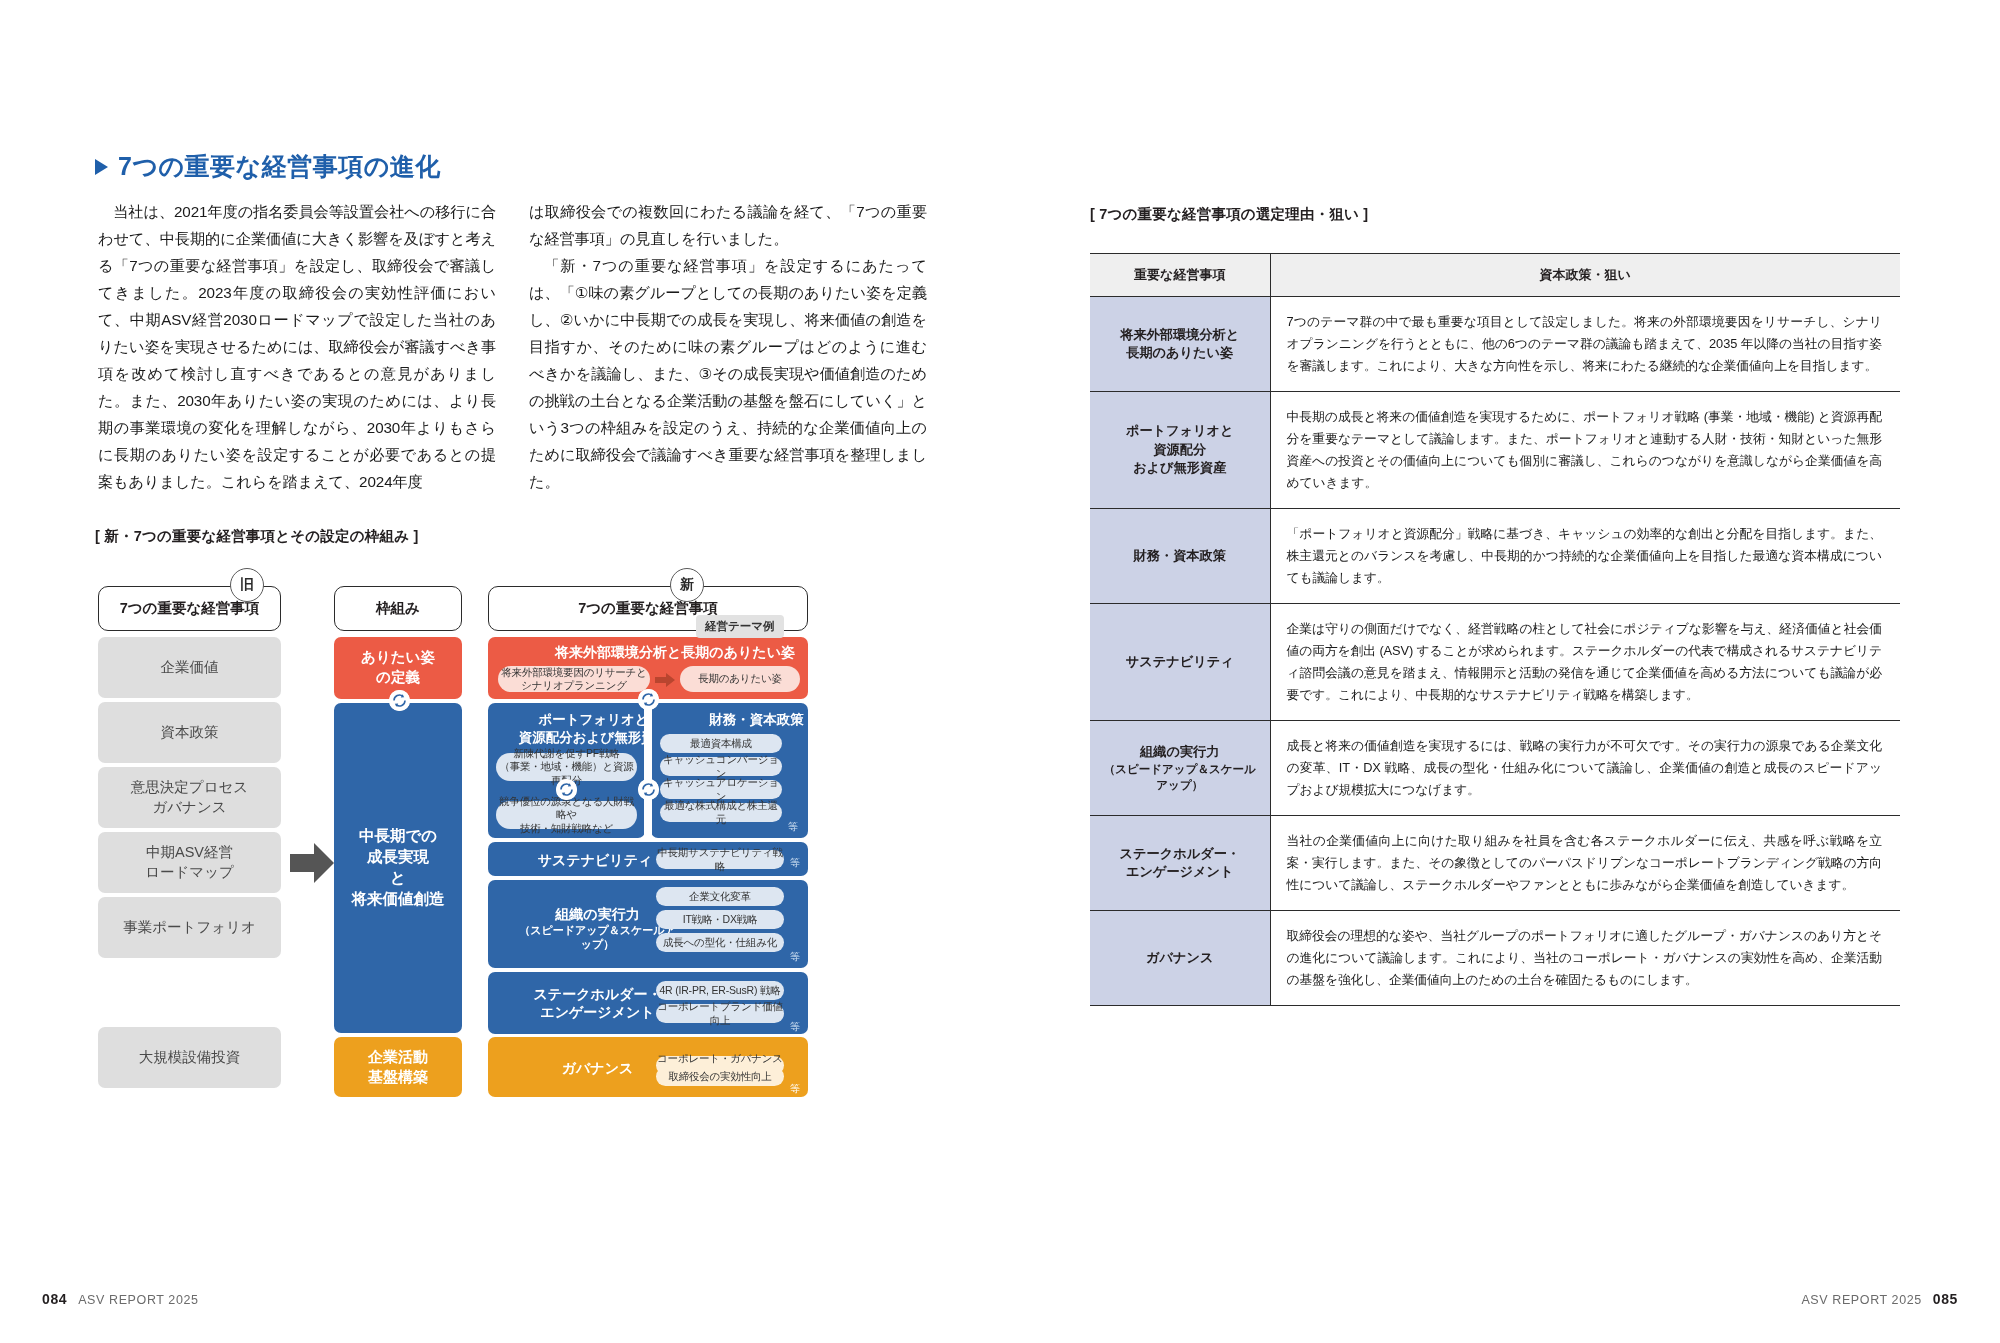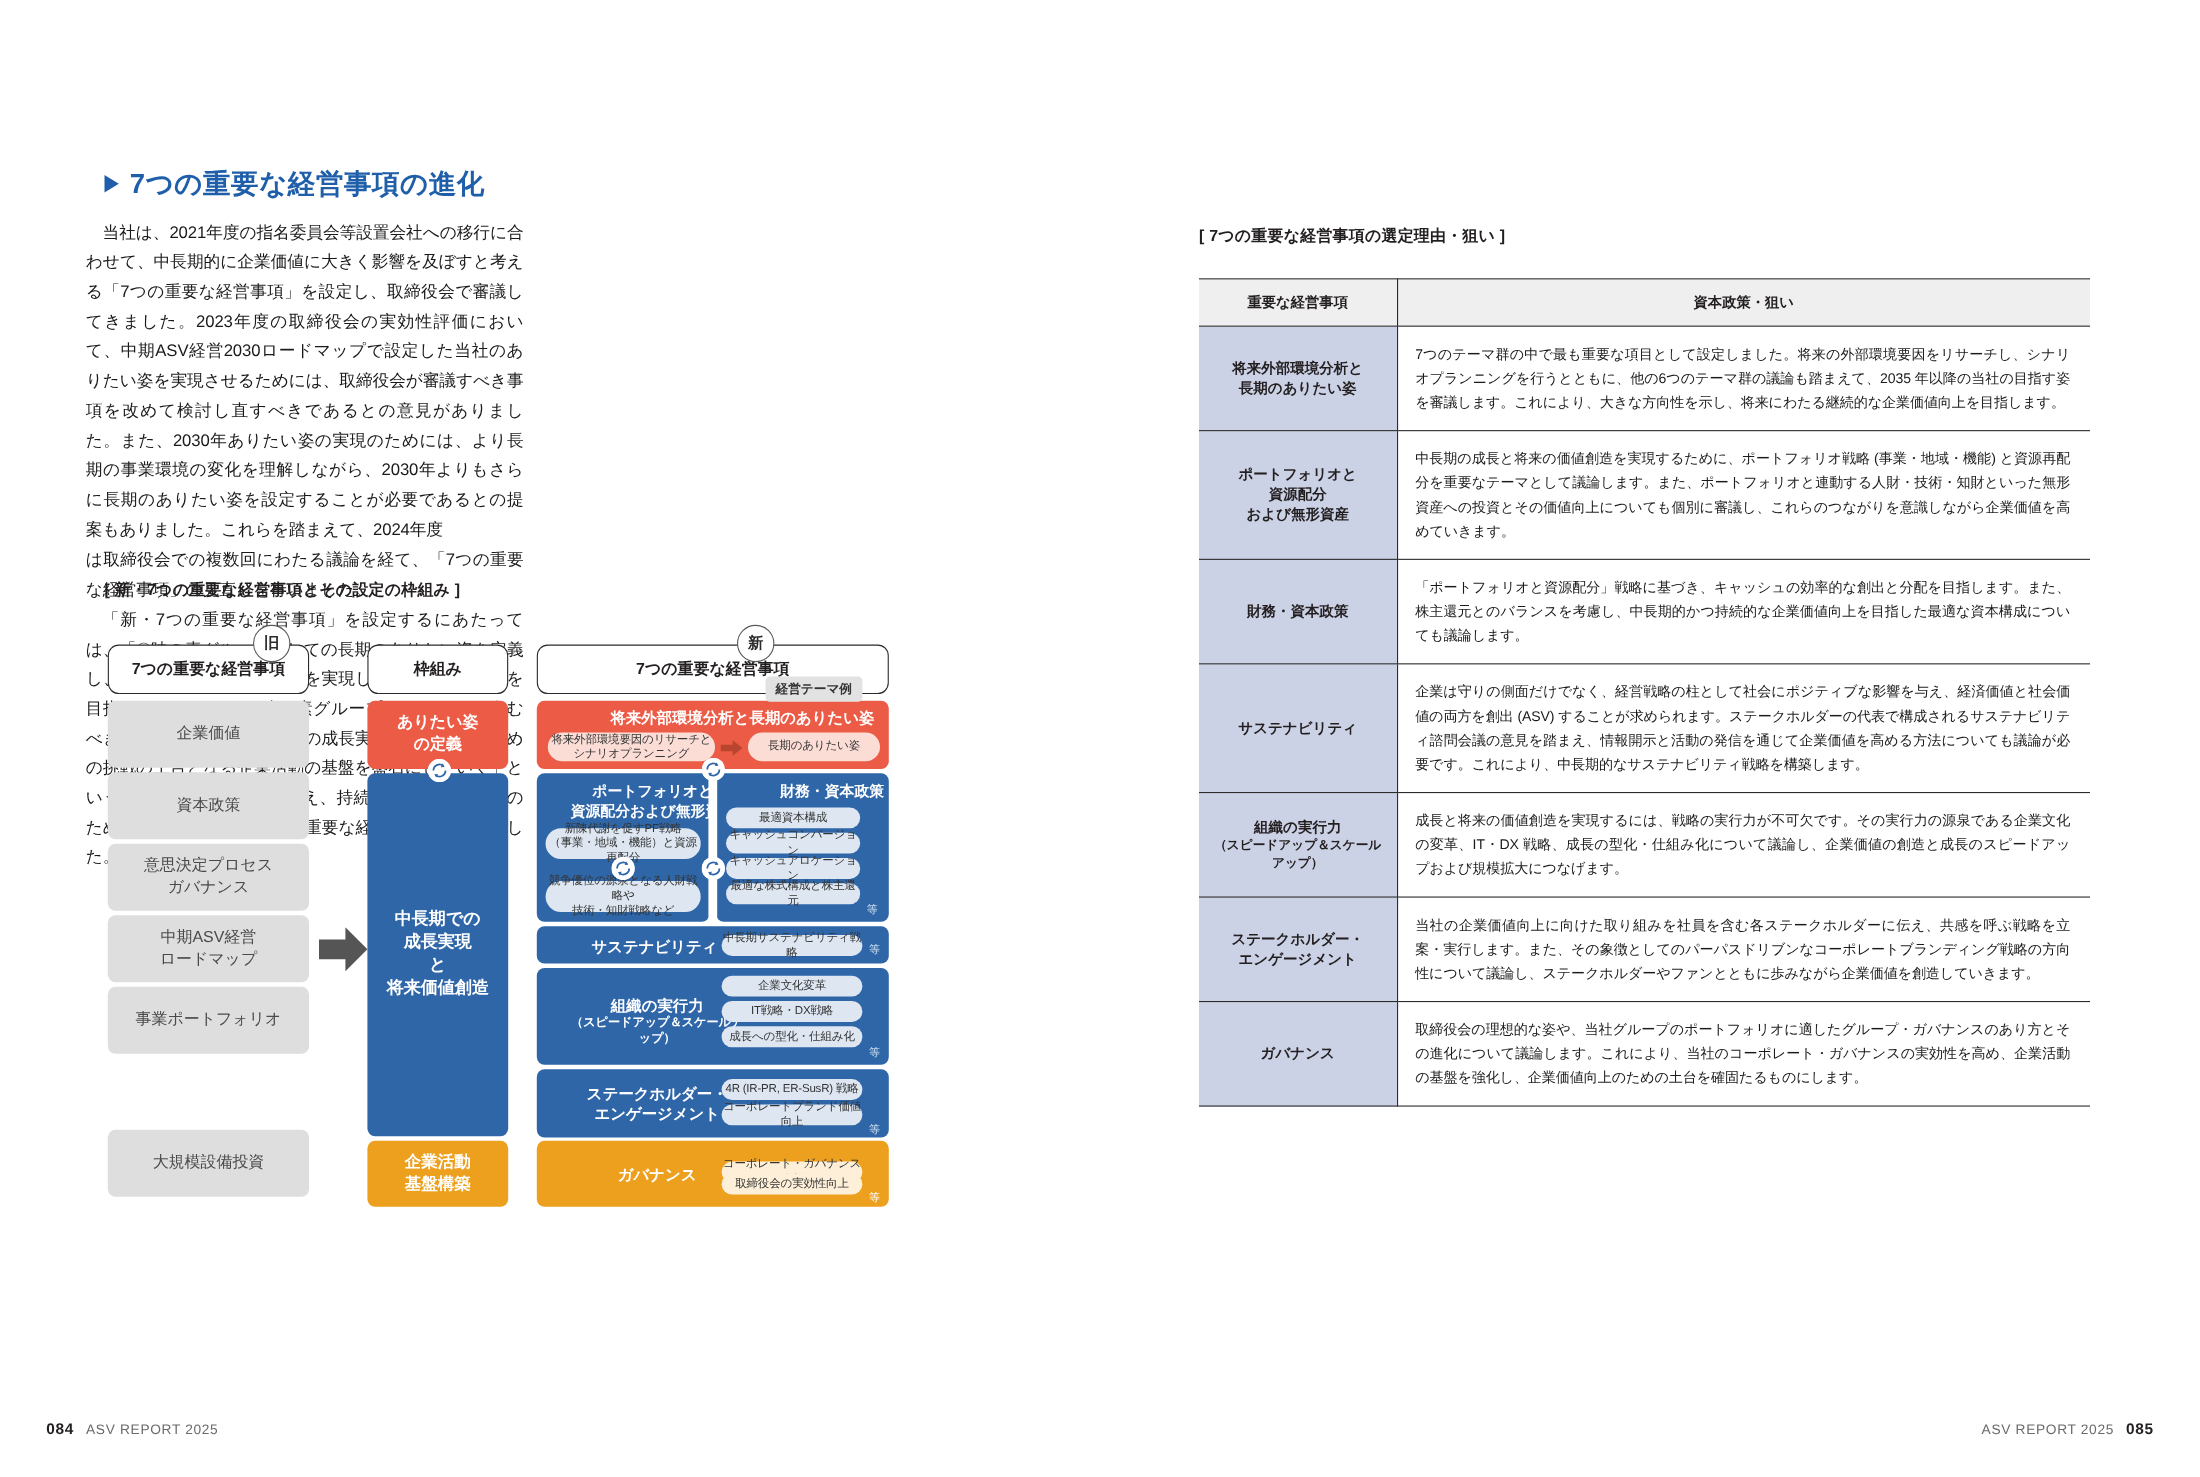--- a/index.html
+++ b/index.html
@@ -22,22 +22,22 @@
     color: #1f5faa; font-size: 25px; font-weight: bold; letter-spacing: .5px;
   }
   .tri {
     width: 0; height: 0;
     border-left: 13px solid #1f5faa;
     border-top: 8px solid transparent;
     border-bottom: 8px solid transparent;
   }
 
   .body-cols {
-    position: absolute; left: 78px; top: 198px; width: 830px;
-    display: flex;  flex-direction: column;
+    position: absolute; left: 98px; top: 198px; width: 830px;
+    display: flex; gap: 33px;
   }
   .body-col { width: 398px; }
   .body-col p {
     font-size: 15.2px; line-height: 1.78; text-align: justify;
     text-justify: inter-character; letter-spacing: -0.1px;
     color: #1a1a1a;
   }
   .body-col p.indent { text-indent: 1em; }
 
   .caption {

